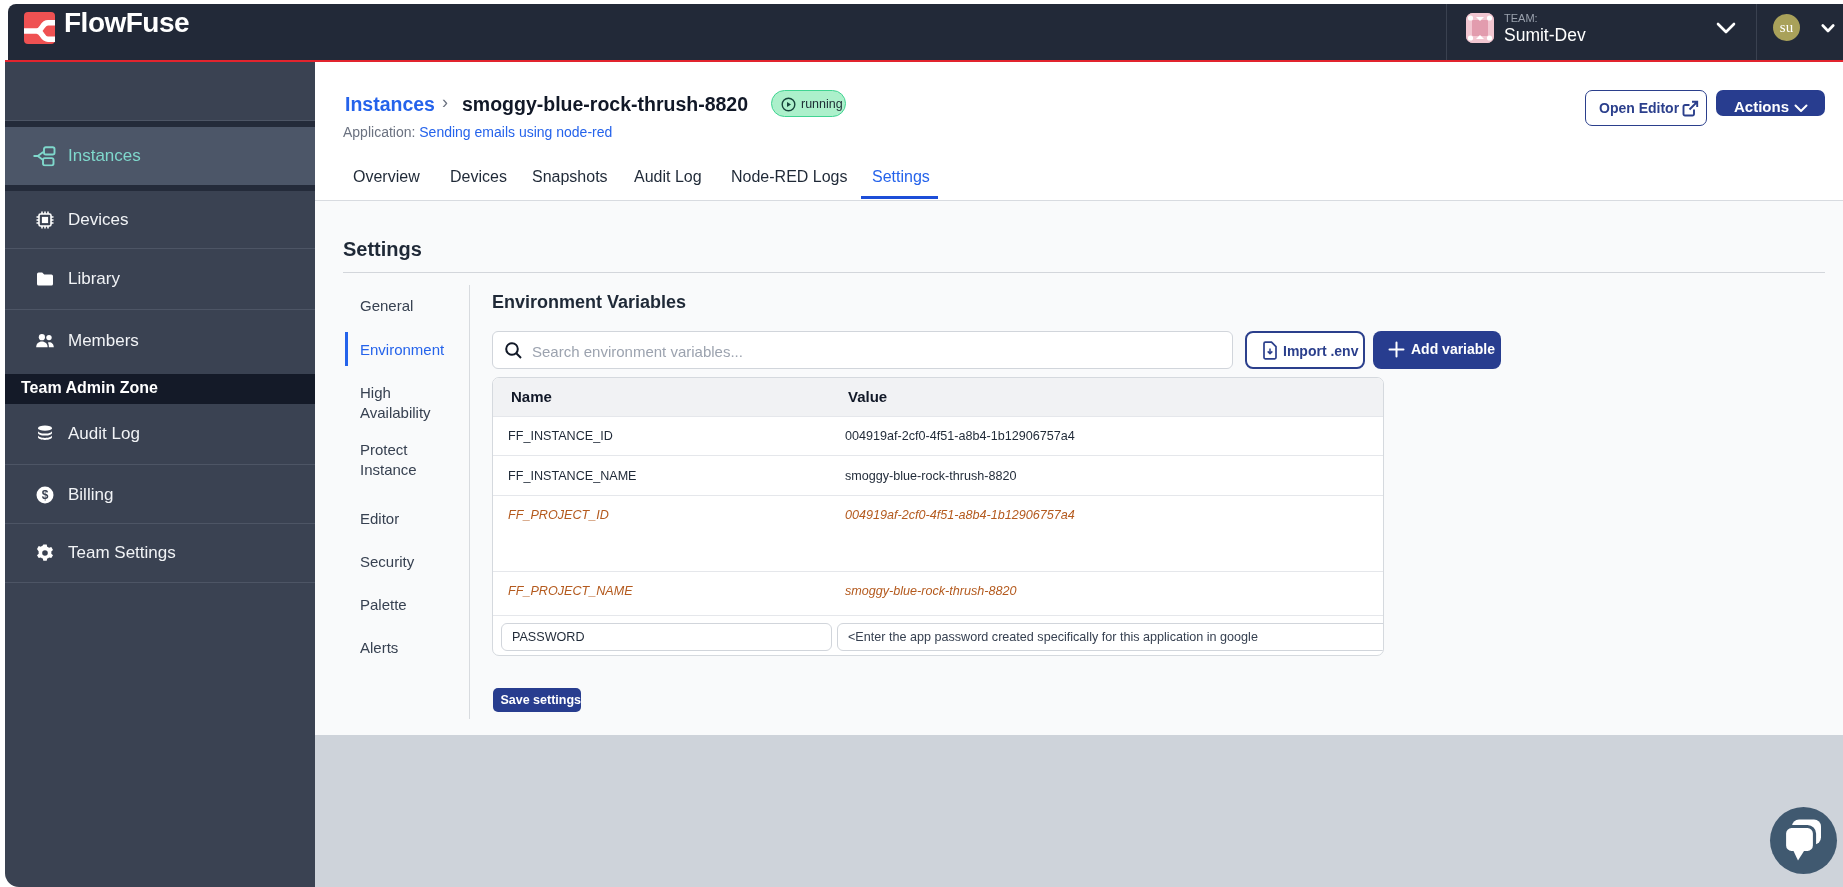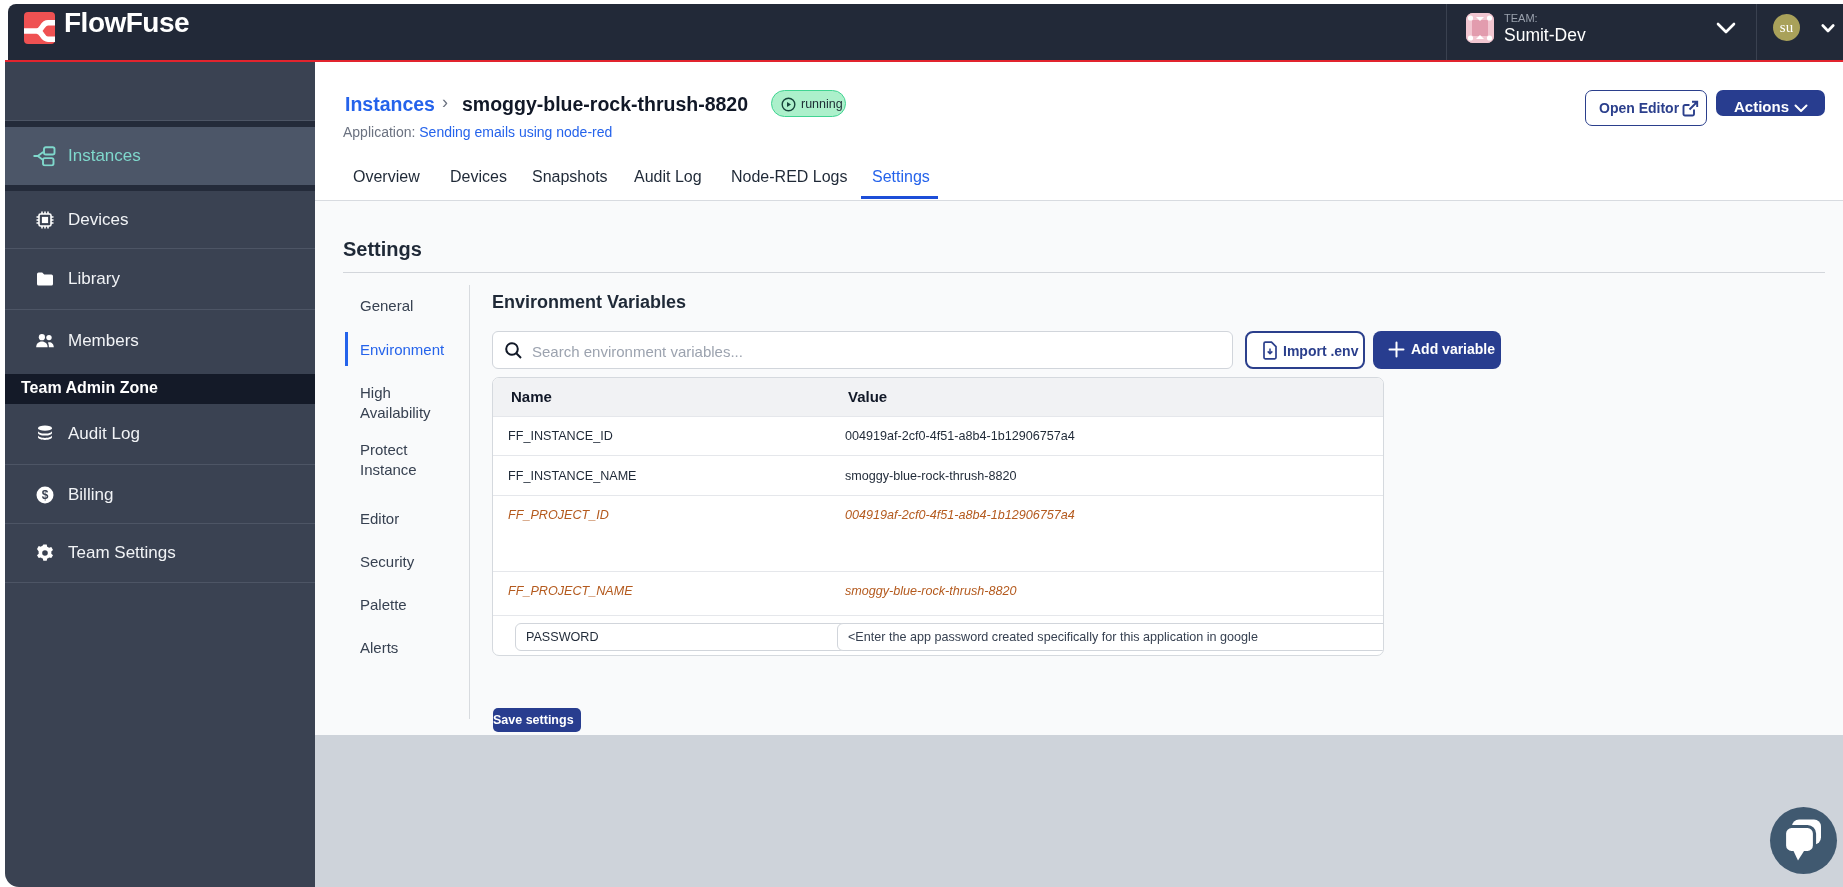--- a/index.html
+++ b/index.html
@@ -76,21 +76,21 @@
     font-size:15px; font-weight:bold; color:#111827; }
   .mono { font-family:Liberation Sans, sans-serif; }
   .trow { position:absolute; left:0; width:100%; border-top:1px solid #e5e7eb; }
   .cname { position:absolute; left:15px; top:50%; transform:translateY(-50%); font-size:12.6px; color:#1f2937; }
   .cval  { position:absolute; left:352px; top:50%; transform:translateY(-50%); font-size:12.6px; color:#1f2937; }
   .warn  { color:#b45a1e; font-style:italic; }
   .ricon { position:absolute; left:968px; top:50%; transform:translateY(-50%); width:17px; height:17px; }
   .inbox { position:absolute; background:#fff; border:1px solid #d1d5db; border-radius:6px; }
 
   #savebtn { left:493px; top:688px; width:88px; height:24px; background:#283d8f; border-radius:5px;
-    color:#fff; font-size:12.5px; font-weight:bold; text-align:left; line-height:24px;margin-top:20px; }
+    color:#fff; font-size:12.5px; font-weight:bold; text-align:right; line-height:24px; }
 
   #chat { left:1770px; top:807px; width:67px; height:67px; border-radius:50%; background:#405970; }
 </style>
 </head>
 <body>
 <div class="abs" id="navbar">
   <div class="navdiv abs" style="left:1438px;"></div>
   <div class="navdiv abs" style="left:1748px;"></div>
 </div>
 <div class="abs" id="redline"></div>
@@ -296,21 +296,21 @@
   <div class="trow" style="top:156px; height:38px;margin-top:37px;">
     <span class="cname mono warn">FF_PROJECT_NAME</span>
     <span class="cval mono warn">smoggy-blue-rock-thrush-8820</span>
     <svg class="ricon" viewBox="0 0 17 17" fill="none" stroke="#c2410c" stroke-width="1.5" stroke-linejoin="round" stroke-linecap="round">
         <path d="M7.3 3 C7.9 2 9.1 2 9.7 3 L15.6 13.2 C16.2 14.2 15.6 15.2 14.4 15.2 H2.6 C1.4 15.2 0.8 14.2 1.4 13.2 Z"></path>
         <path d="M8.5 7.2 V10"></path>
         <circle cx="8.5" cy="12.5" r="0.5" fill="#c2410c"></circle>
       </svg>
   </div>
   <div class="trow" style="top:237px; height:42px;">
-    <div class="inbox" style="left:8px; top:7px; width:331px; height:28px;margin-left:14px;">
+    <div class="inbox" style="left:8px; top:7px; width:331px; height:28px;">
         <span class="mono" style="position:absolute; left:10px; top:6px; font-size:12.6px; color:#1f2937;">PASSWORD</span>
       </div>
     <div class="inbox" style="left:344px; top:7px; width:598px; height:28px; overflow:hidden;">
         <span class="mono" style="position:absolute; left:10px; top:6px; font-size:12.6px; color:#374151; white-space:nowrap;">&lt;Enter the app password created specifically for this application in google</span>
       </div>
     <svg class="ricon" viewBox="0 0 17 17" fill="none" stroke="#2b3f8c" stroke-width="1.5">
         <path d="M2.5 4.5 H14.5 M6 4.5 V3 A1.2 1.2 0 0 1 7.2 1.8 H9.8 A1.2 1.2 0 0 1 11 3 V4.5 M4 4.5 L4.8 14 A1.4 1.4 0 0 0 6.2 15.3 H10.8 A1.4 1.4 0 0 0 12.2 14 L13 4.5 M7 7.5 V12.3 M10 7.5 V12.3"></path>
       </svg>
   </div>
 </div>

